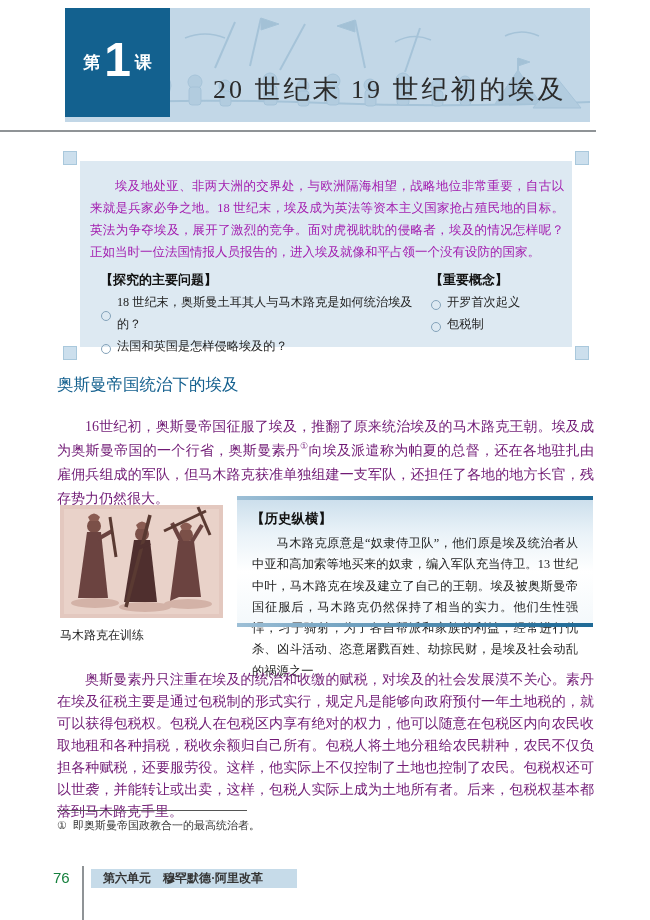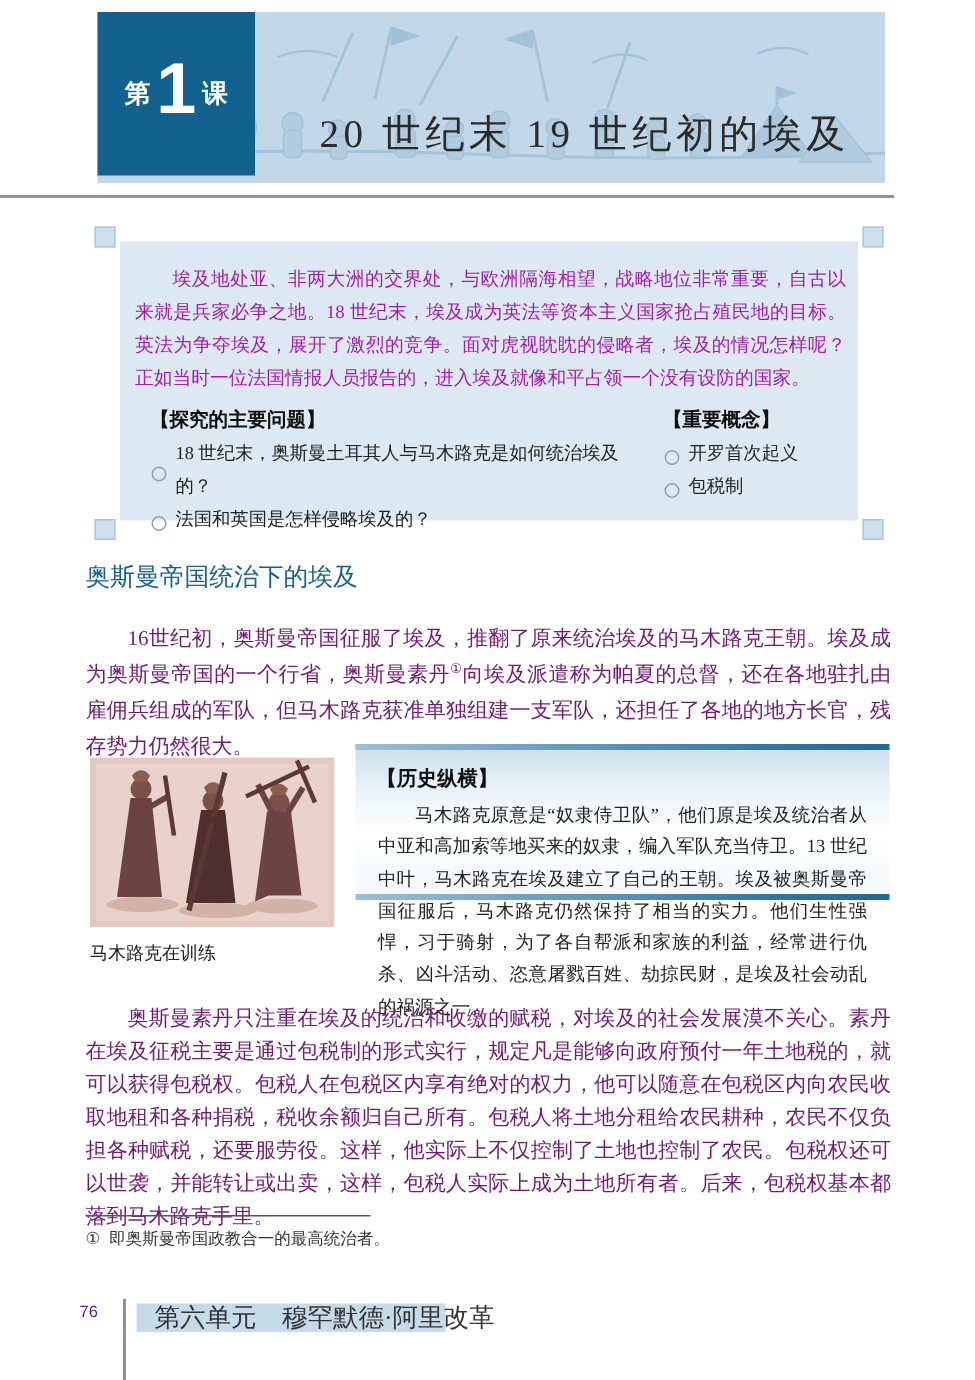--- a/index.html
+++ b/index.html
@@ -23,21 +23,21 @@
   .top-divider{position:absolute;left:0;top:130px;width:596px;height:2px;background:#8f9396;}
 
   
   .intro-box{position:absolute;left:80px;top:161px;width:492px;height:186px;background:#dde9f2;
              box-sizing:border-box;padding:14px 8px 8px 10px;}
   .intro-text{font-size:12.5px;line-height:22px;text-indent:2em;color:#a21caf;text-align:justify;}
   .corner-sq{position:absolute;width:14px;height:14px;background:#ccdfed;
              border:1px solid #a9c8dc;box-sizing:border-box;}
   .sq-tl{left:-17px;top:-10px;} .sq-tr{right:-17px;top:-10px;}
   .sq-bl{left:-17px;bottom:-13px;} .sq-br{right:-17px;bottom:-13px;}
-  .intro-columns{display:flex;margin-top:6px;margin-left:10px;gap:12px;}
+  .intro-columns{display:flex;margin-top:6px;margin-left:10px;}
   .col-questions{flex:0 0 330px;}
   .col-concepts{flex:1;}
   .list-heading{font-family:var(--sans);font-weight:bold;font-size:13px;color:#111;
                 line-height:22px;}
   .qa-item{display:flex;align-items:center;line-height:22px;font-size:12.2px;color:#222;}
   .bullet{flex:0 0 auto;width:8px;height:8px;border:1.3px solid #84a3ba;border-radius:50%;
           margin:6px 6px 0 1px;background:transparent;}
 
   
   .section-heading{position:absolute;left:57px;top:374px;font-family:var(--sans);
@@ -47,42 +47,42 @@
   .para-1{top:401px;}
   .para-2{top:655px;line-height:22px;}
   sup.note-ref{font-size:9px;vertical-align:super;line-height:0;}
 
   
   .figure{position:absolute;left:60px;top:505px;width:163px;}
   .fig-image{width:163px;height:113px;display:block;}
   .fig-caption{margin-top:9px;text-align:left;font-size:12px;color:#222;}
 
   
-  .history-box{position:absolute;left:237px;top:496px;width:356px;height:104px;
+  .history-box{position:absolute;left:237px;top:496px;width:356px;height:131px;
                box-sizing:border-box;
                background:linear-gradient(180deg,#c9ddeb 0%,#e9f2f8 28%,#ffffff 58%,#f3f8fb 100%);}
   .history-bar{position:absolute;left:0;width:100%;height:4px;
                background:linear-gradient(90deg,#9dbfd6 0%,#2e759f 80%,#1f6a96 100%);}
   .bar-top{top:0;} .bar-bottom{bottom:0;}
   .history-heading{font-family:var(--sans);font-weight:bold;font-size:13.5px;color:#111;
                    margin:14px 0 5px 14px;}
   .history-body{font-size:12.3px;line-height:21.3px;text-indent:2em;text-align:justify;
                 color:#222;margin:0 15px;}
 
   
   .footnote-rule{position:absolute;left:57px;top:810px;width:190px;height:1px;background:#555;}
   .footnote{position:absolute;left:57px;top:818px;font-size:11px;color:#333;}
   .footnote .fn-marker{margin-right:6px;}
 
   
   .footer-page-number{position:absolute;left:53px;top:869px;font-family:var(--sans);
-                      font-size:11px;color:#4c1d95;}
+                      font-size:15px;color:#15803d;}
   .footer-vline{position:absolute;left:82px;top:866px;width:2px;height:54px;background:#8f9396;}
   .footer-unit-box{position:absolute;left:91px;top:869px;width:206px;height:19px;
-                   background:#c6dbe9;font-size:17px;font-weight:400;line-height:19px;
+                   background:#c6dbe9;font-size:12px;font-weight:700;line-height:19px;
                    padding-left:12px;box-sizing:border-box;color:#333;white-space:nowrap;}
 </style>
 </head>
 <body>
 
 <div class="header-band">
   <svg class="header-illustration" viewBox="0 0 525 114" preserveAspectRatio="none">
     <g stroke="#93b6cf" fill="#a9c6da" opacity="0.6">
       <path d="M0,96 Q130,90 260,95 T525,94" fill="none" stroke-width="2"></path>
 

